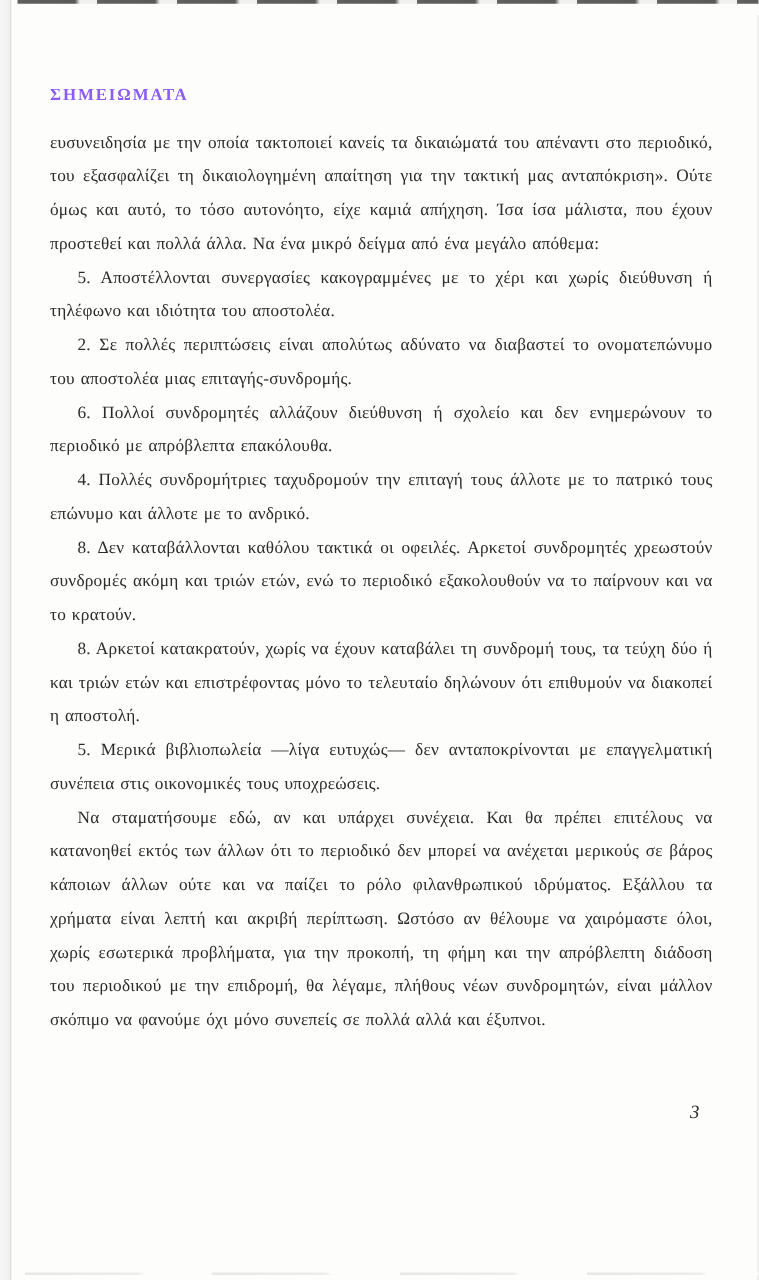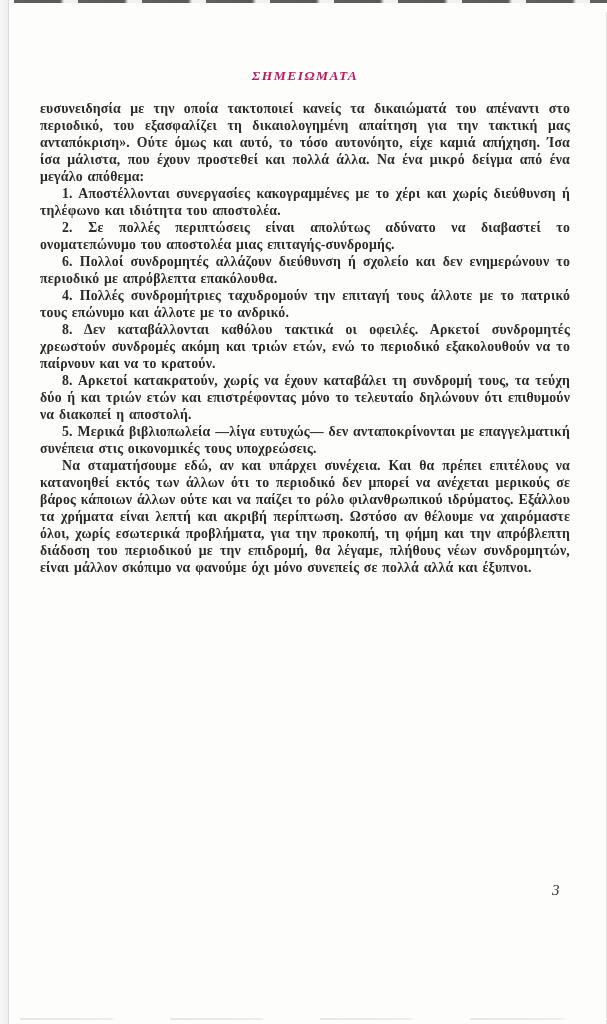--- a/index.html
+++ b/index.html
@@ -46,35 +46,33 @@
       #e7e7e7 0px, #ededed 90px, #fdfdfc 96px, #fdfdfc 150px);
   }
   .content {
     position: absolute;
     top: 68px;
     left: 40px;
     width: 530px;
   }
   .heading {
     margin: 0 0 16px 0;
-    text-align: center;
+    text-align: left;
     font-size: 13.5px;
-    font-style: italic;
     font-weight: bold;
     letter-spacing: 1.5px;
-    color: #be185d;
+    color: #8b5cf6;
   }
   .body-para {
     margin: 0;
     font-size: 13.8px;
-    line-height: 17px;
+    line-height: 27px;
     text-align: justify;
     letter-spacing: 0.2px;
     word-spacing: 1px;
-    font-weight: bold;
   }
   .body-para.indent {
     text-indent: 22px;
   }
   .page-number {
     position: absolute;
     top: 882px;
     left: 552px;
     font-size: 15px;
     font-style: italic;
@@ -89,21 +87,21 @@
   <div class="edge-top"></div>
   <div class="edge-left"></div>
   <div class="edge-right"></div>
   <div class="edge-bottom"></div>
 
   <div class="content">
     <h1 class="heading">ΣΗΜΕΙΩΜΑΤΑ</h1>
 
     <p class="body-para">ευσυνειδησία με την οποία τακτοποιεί κανείς τα δικαιώματά του απέναντι στο περιοδικό, του εξασφαλίζει τη δικαιολογημένη απαίτηση για την τακτική μας ανταπόκριση». Ούτε όμως και αυτό, το τόσο αυτονόητο, είχε καμιά απήχηση. Ίσα ίσα μάλιστα, που έχουν προστεθεί και πολλά άλλα. Να ένα μικρό δείγμα από ένα μεγάλο απόθεμα:</p>
 
-    <p class="body-para indent">1. Αποστέλλονται συνεργασίες κακογραμμένες με το χέρι και χωρίς διεύθυνση ή τηλέφωνο και ιδιότητα του αποστολέα.</p>
+    <p class="body-para indent">5. Αποστέλλονται συνεργασίες κακογραμμένες με το χέρι και χωρίς διεύθυνση ή τηλέφωνο και ιδιότητα του αποστολέα.</p>
 
     <p class="body-para indent">2. Σε πολλές περιπτώσεις είναι απολύτως αδύνατο να διαβαστεί το ονοματεπώνυμο του αποστολέα μιας επιταγής-συνδρομής.</p>
 
     <p class="body-para indent">6. Πολλοί συνδρομητές αλλάζουν διεύθυνση ή σχολείο και δεν ενημερώνουν το περιοδικό με απρόβλεπτα επακόλουθα.</p>
 
     <p class="body-para indent">4. Πολλές συνδρομήτριες ταχυδρομούν την επιταγή τους άλλοτε με το πατρικό τους επώνυμο και άλλοτε με το ανδρικό.</p>
 
     <p class="body-para indent">8. Δεν καταβάλλονται καθόλου τακτικά οι οφειλές. Αρκετοί συνδρομητές χρεωστούν συνδρομές ακόμη και τριών ετών, ενώ το περιοδικό εξακολουθούν να το παίρνουν και να το κρατούν.</p>
 
     <p class="body-para indent">8. Αρκετοί κατακρατούν, χωρίς να έχουν καταβάλει τη συνδρομή τους, τα τεύχη δύο ή και τριών ετών και επιστρέφοντας μόνο το τελευταίο δηλώνουν ότι επιθυμούν να διακοπεί η αποστολή.</p>

